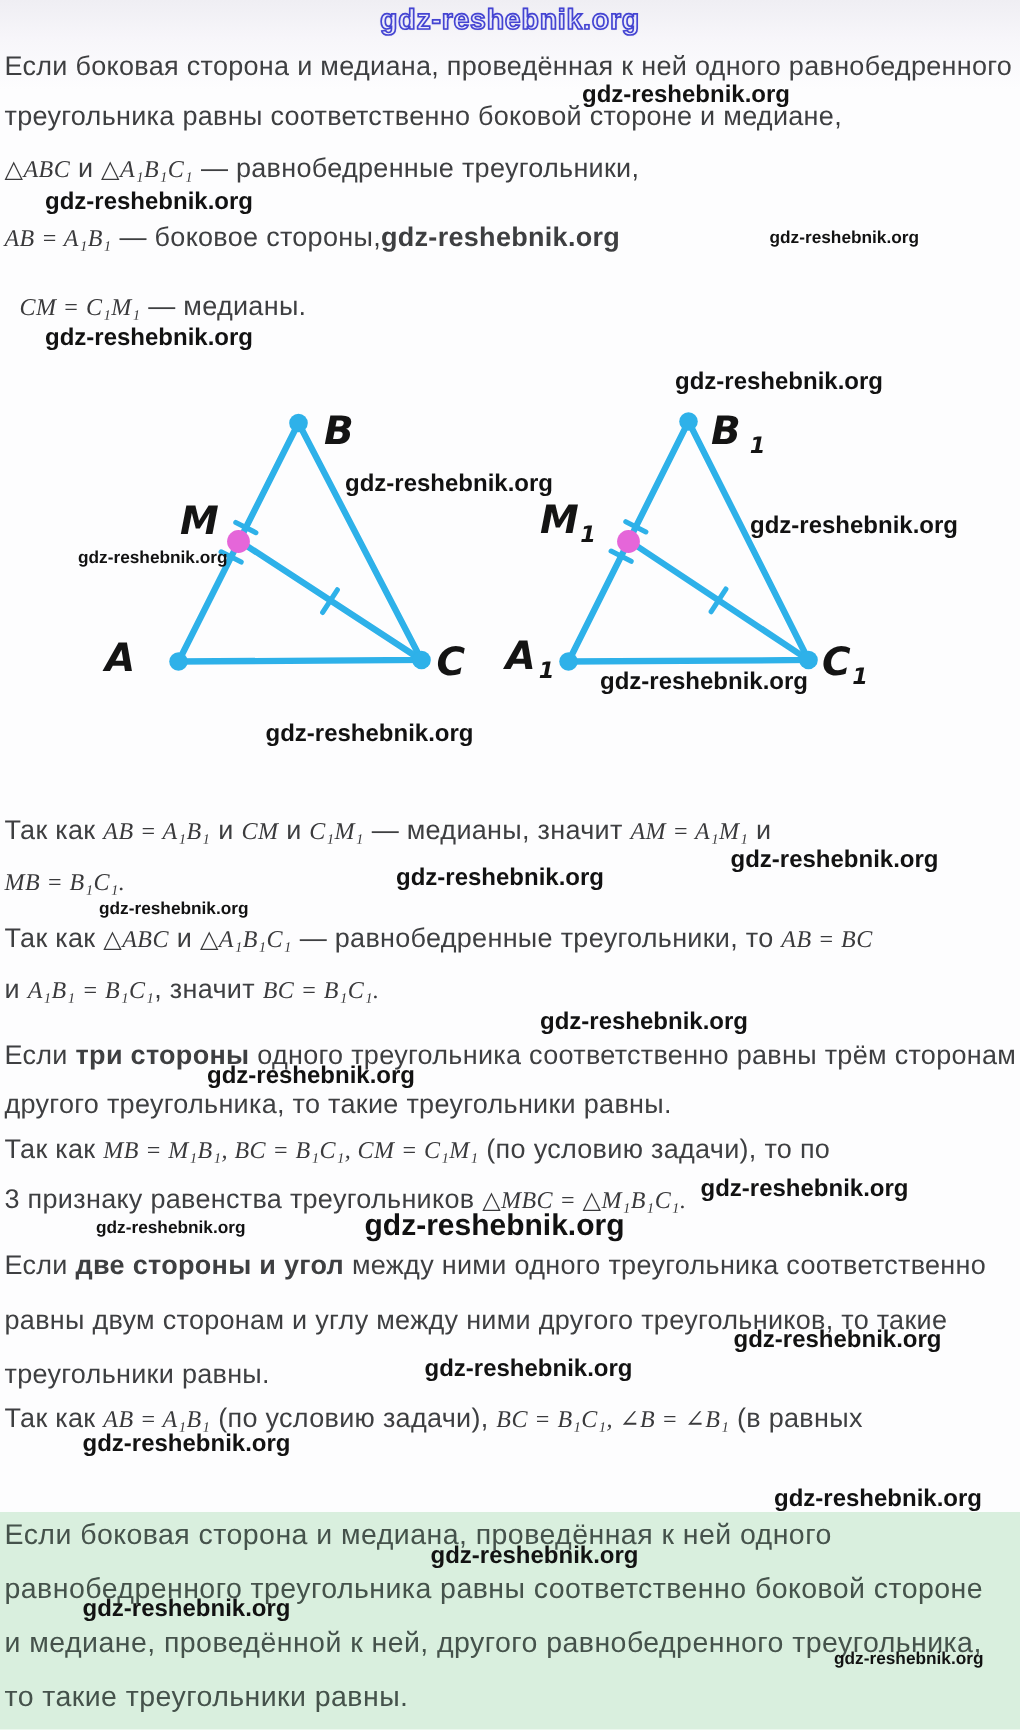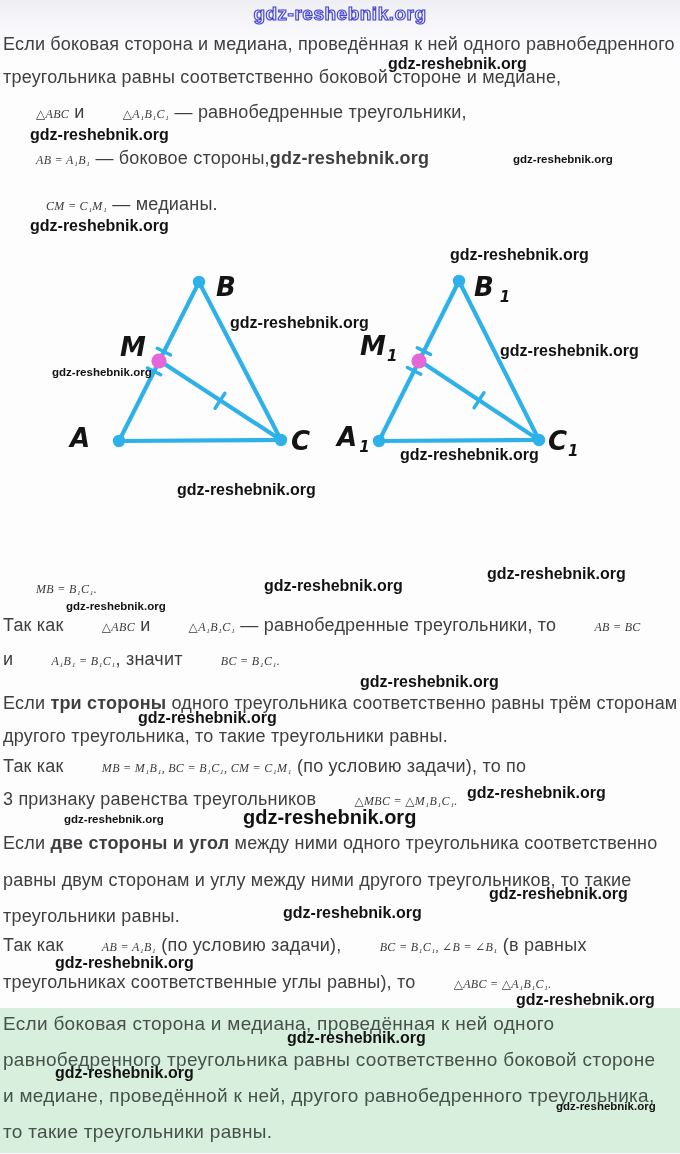--- a/index.html
+++ b/index.html
@@ -28,21 +28,21 @@
   .tline{
     position:absolute;white-space:nowrap;
     color:#3e3f41;font-size:18px;line-height:1.25;
     letter-spacing:.2px;
     text-align:center;
   }
   .tline .p{font-family:"Liberation Sans","DejaVu Sans",sans-serif;}
   .tline .b{font-weight:700;}
   .tline .m{
     font-family:"Liberation Serif","DejaVu Serif",serif;
-    font-style:italic;font-size:12px;color:#3a3a3c;letter-spacing:.3px;margin-left:33px;
+    font-style:italic;font-size:16px;color:#3a3a3c;letter-spacing:.3px;
   }
   .tline.green{color:#45524b;font-size:19px;letter-spacing:.3px;}
   .wm{
     position:absolute;white-space:nowrap;color:#121212;font-weight:700;
     font-family:"Liberation Sans","DejaVu Sans",sans-serif;z-index:3;
   }
   .wm.md{font-size:16px;}
   .wm.sm{font-size:11.5px;font-weight:600;}
   .wm.lg{font-size:20px;}
   .vlabel{
@@ -94,32 +94,32 @@
     <text class="vlabel" x="548" y="450"><tspan>C</tspan><tspan class="sub" dy="6" dx="1">1</tspan></text>
     <text class="vlabel" x="360" y="355"><tspan>M</tspan><tspan class="sub" dy="6" dx="1">1</tspan></text>
   </svg>
 
   <div class="text-layer">
       <div class="tline " style="left: 3px; top: 33px;"><span class="p">Если боковая сторона и медиана, проведённая к ней одного равнобедренного</span></div>
       <div class="tline " style="left: 3px; top: 66px;"><span class="p">треугольника равны соответственно боковой стороне и медиане,</span></div>
       <div class="tline " style="left: 3px; top: 101px;"><span class="m">△ABC</span><span class="p"> и </span><span class="m">△A₁B₁C₁</span><span class="p"> — равнобедренные треугольники,</span></div>
       <div class="tline " style="left: 3px; top: 147px;"><span class="m">AB = A₁B₁</span><span class="p"> — боковое стороны,</span><span class="b">gdz-reshebnik.org</span></div>
       <div class="tline " style="left: 13px; top: 193px;"><span class="m">CM = C₁M₁</span><span class="p"> — медианы.</span></div>
+      <div class="tline " style="left: 3px; top: 542px;"><span class="p">Так как </span><span class="m">AB = A₁B₁</span><span class="p"> и </span><span class="m">CM</span><span class="p"> и </span><span class="m">C₁M₁</span><span class="p"> — медианы, значит </span><span class="m">AM = A₁M₁</span><span class="p"> и</span></div>
       <div class="tline " style="left: 3px; top: 576px;"><span class="m">MB = B₁C₁.</span></div>
       <div class="tline " style="left: 3px; top: 614px;"><span class="p">Так как </span><span class="m">△ABC</span><span class="p"> и </span><span class="m">△A₁B₁C₁</span><span class="p"> — равнобедренные треугольники, то </span><span class="m">AB = BC</span></div>
       <div class="tline " style="left: 3px; top: 692px;"><span class="p">Если </span><span class="b">три стороны</span><span class="p"> одного треугольника соответственно равны трём сторонам</span></div>
       <div class="tline " style="left: 3px; top: 648px;"><span class="p">и </span><span class="m">A₁B₁ = B₁C₁</span><span class="p">, значит </span><span class="m">BC = B₁C₁.</span></div>
       <div class="tline " style="left: 3px; top: 725px;"><span class="p">другого треугольника, то такие треугольники равны.</span></div>
       <div class="tline " style="left: 3px; top: 755px;"><span class="p">Так как </span><span class="m">MB = M₁B₁, BC = B₁C₁, CM = C₁M₁</span><span class="p"> (по условию задачи), то по</span></div>
       <div class="tline " style="left: 3px; top: 788px;"><span class="p">3 признаку равенства треугольников </span><span class="m">△MBC = △M₁B₁C₁.</span></div>
       <div class="tline " style="left: 3px; top: 832px;"><span class="p">Если </span><span class="b">две стороны и угол</span><span class="p"> между ними одного треугольника соответственно</span></div>
       <div class="tline " style="left: 3px; top: 869px;"><span class="p">равны двум сторонам и углу между ними другого треугольников, то такие</span></div>
       <div class="tline " style="left: 3px; top: 905px;"><span class="p">треугольники равны.</span></div>
       <div class="tline " style="left: 3px; top: 934px;"><span class="p">Так как </span><span class="m">AB = A₁B₁</span><span class="p"> (по условию задачи), </span><span class="m">BC = B₁C₁, ∠B = ∠B₁</span><span class="p"> (в равных</span></div>
-      <div class="tline " style="left: 3px; top: 971px;"><span class="p">треугольниках соответственные углы равны), то </span><span class="m">△ABC = △A₁B₁C₁.</span></div>
       <div class="tline green" style="left: 3px; top: 1012px;"><span class="p">Если боковая сторона и медиана, проведённая к ней одного</span></div>
       <div class="tline green" style="left: 3px; top: 1048px;"><span class="p">равнобедренного треугольника равны соответственно боковой стороне</span></div>
       <div class="tline green" style="left: 3px; top: 1084px;"><span class="p">и медиане, проведённой к ней, другого равнобедренного треугольника,</span></div>
       <div class="tline green" style="left: 3px; top: 1120px;"><span class="p">то такие треугольники равны.</span></div>
       <span class="wm md" style="left: 388px; top: 55px;">gdz-reshebnik.org</span>
       <span class="wm md" style="left: 30px; top: 126px;">gdz-reshebnik.org</span>
       <span class="wm sm" style="left: 513px; top: 153px;">gdz-reshebnik.org</span>
       <span class="wm md" style="left: 30px; top: 217px;">gdz-reshebnik.org</span>
       <span class="wm md" style="left: 450px; top: 246px;">gdz-reshebnik.org</span>
       <span class="wm md" style="left: 230px; top: 314px;">gdz-reshebnik.org</span>

